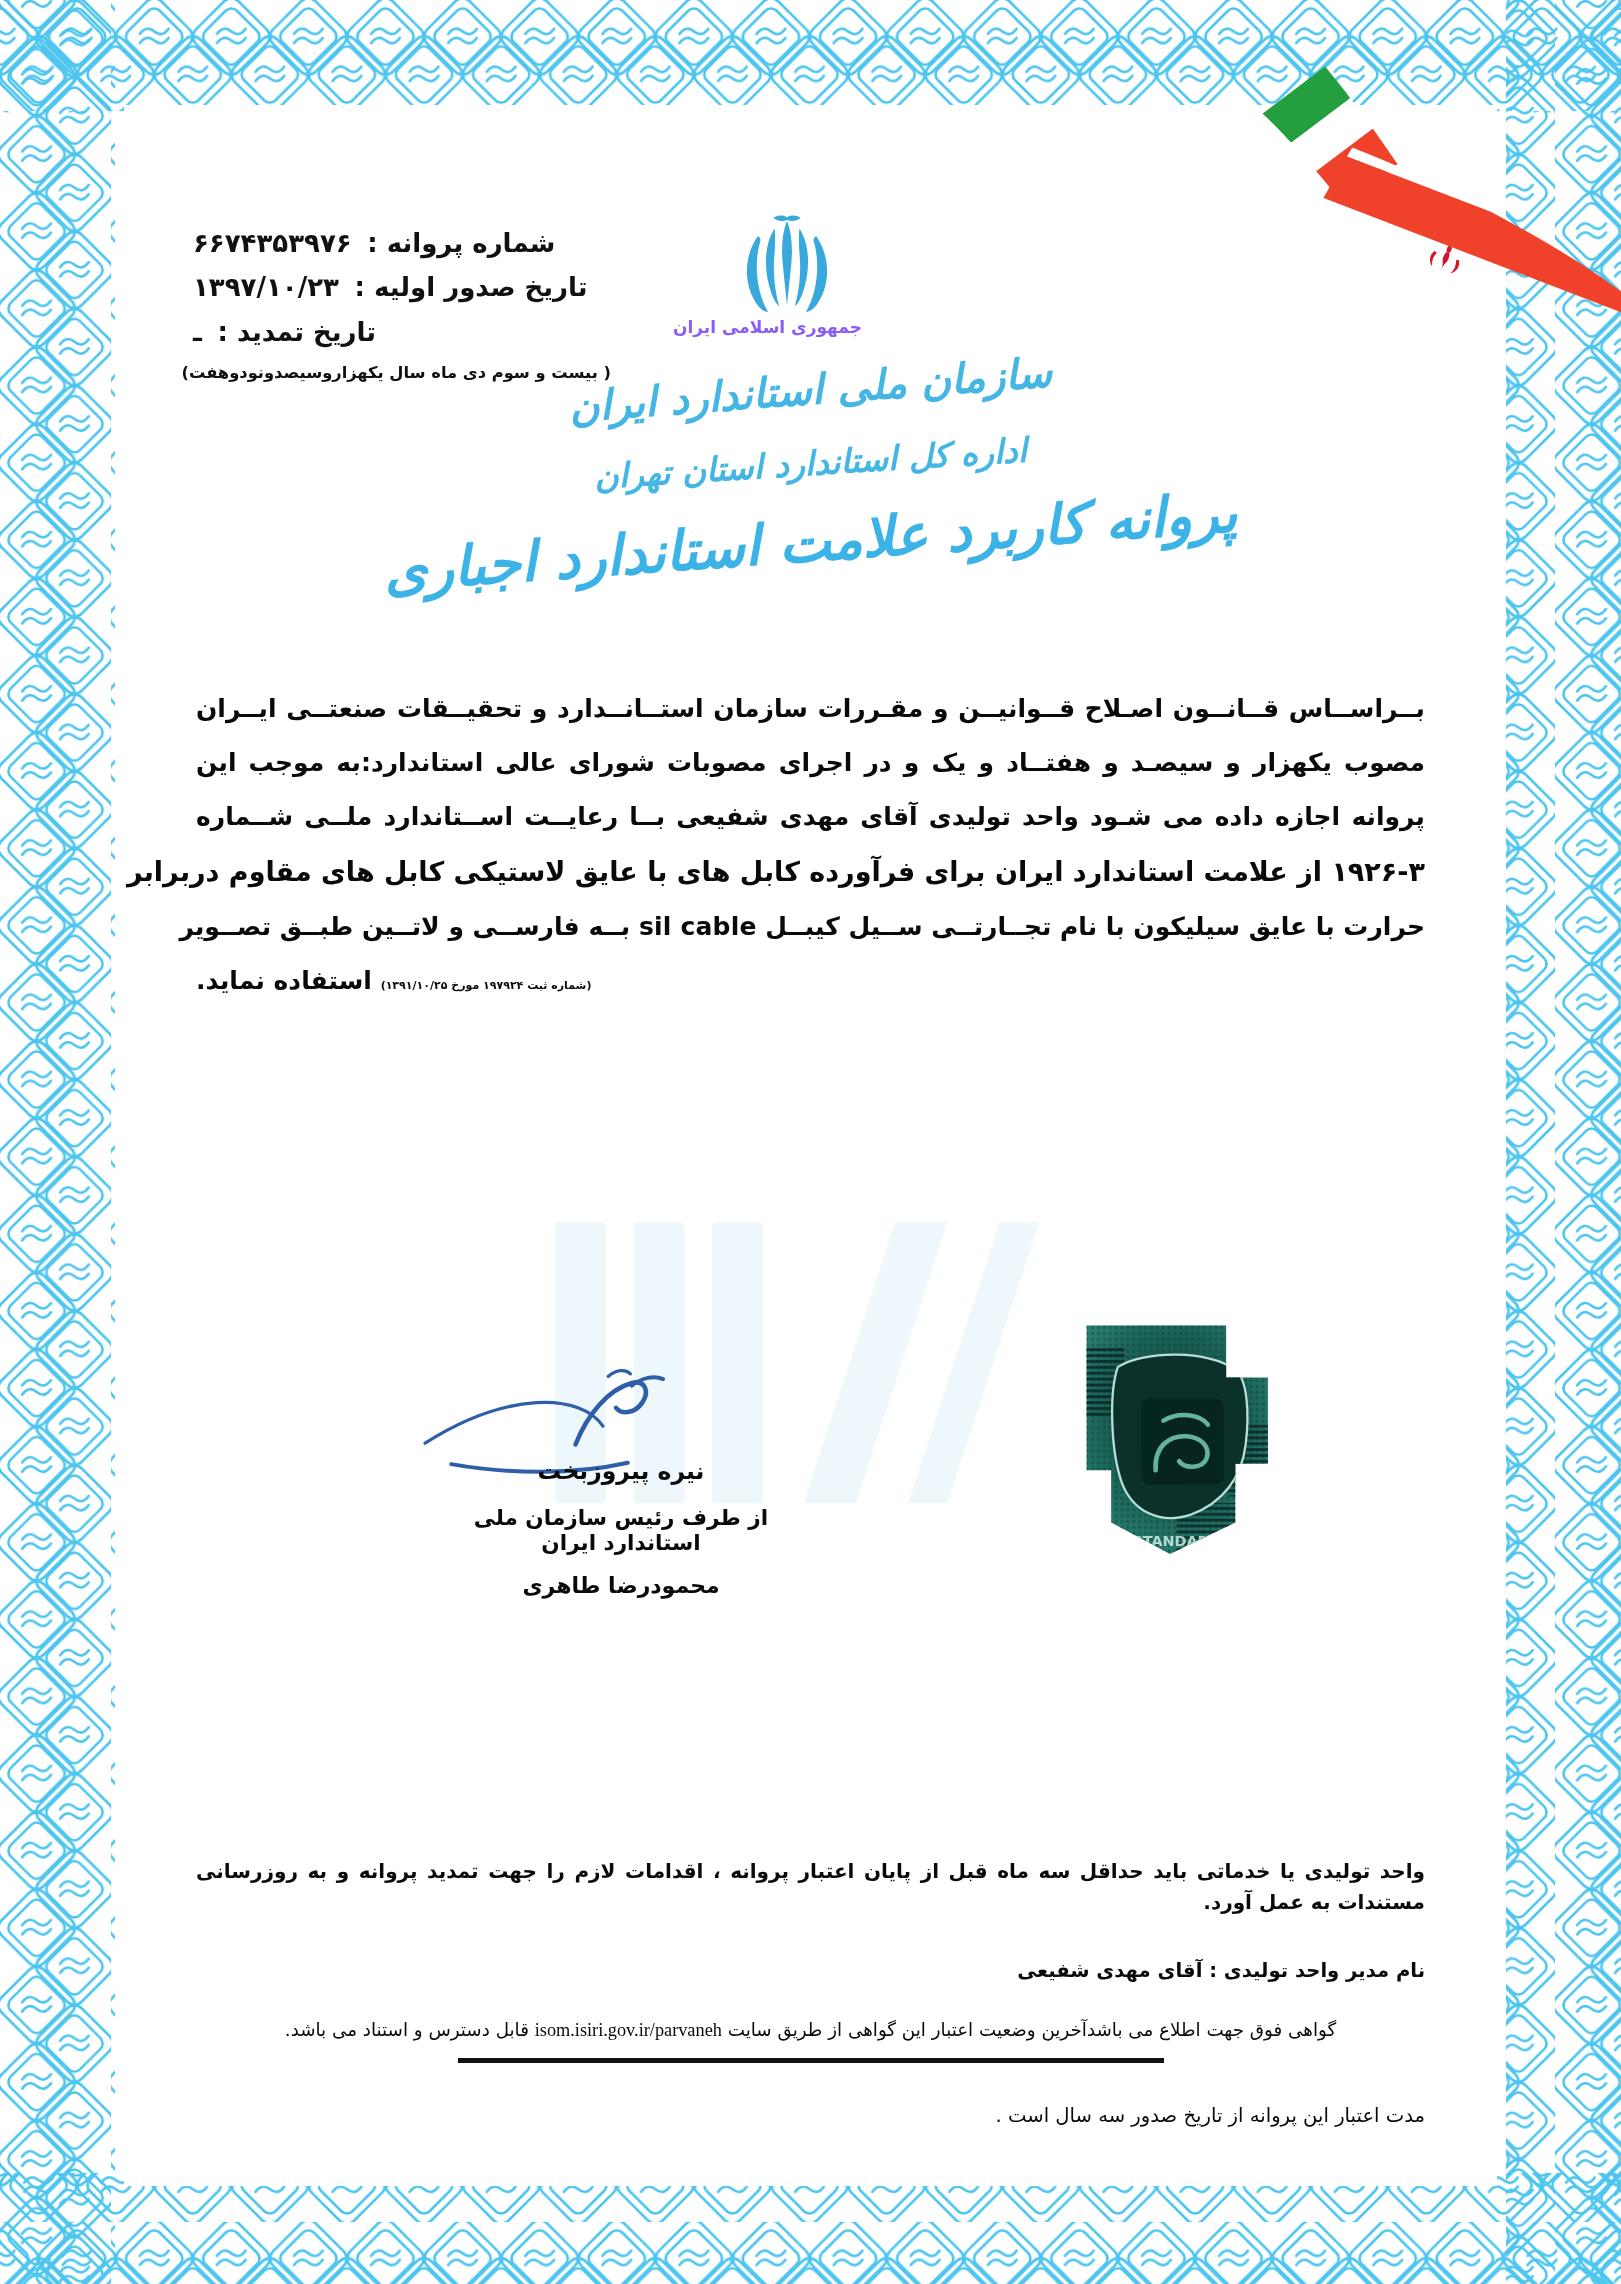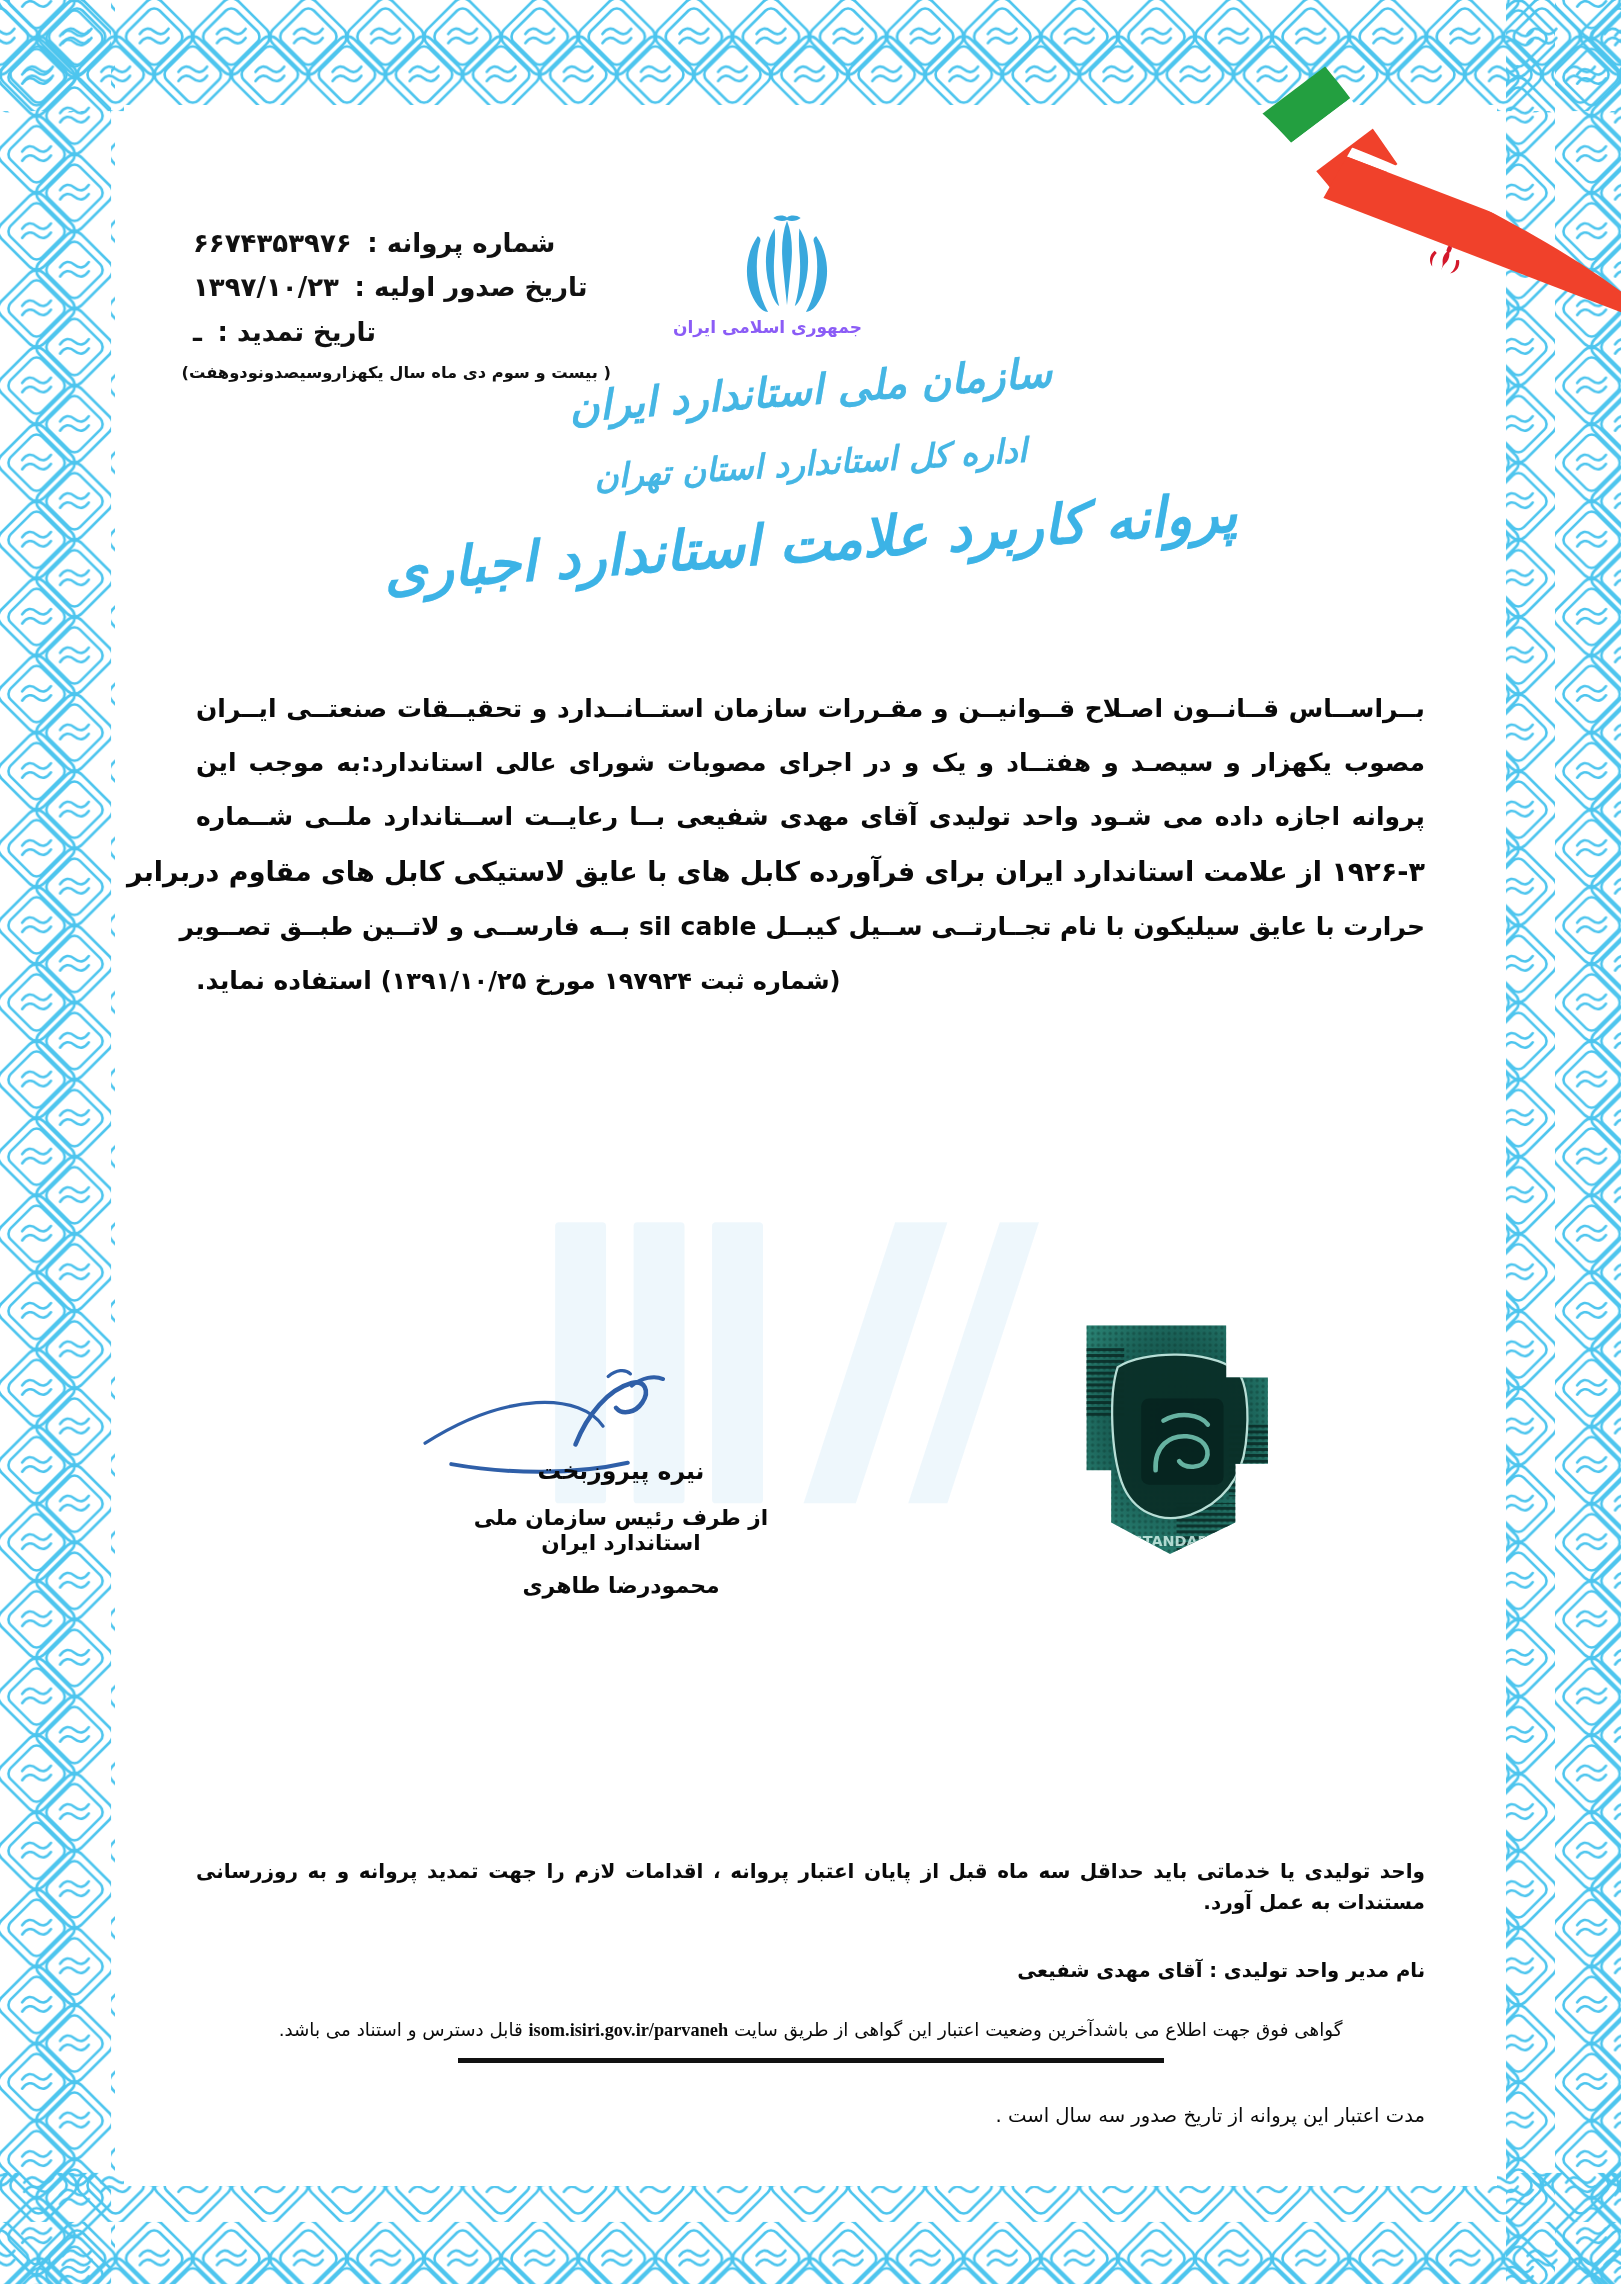--- a/index.html
+++ b/index.html
@@ -130,21 +130,21 @@
     letter-spacing:0.2px;
     text-align:justify;
     text-align-last:justify;
     white-space:nowrap;
   }
   .body-line.big{font-size:27px;}
   .body-line.last{
     text-align:left;text-align-last:left;
     margin-bottom:0;
   }
-  .reg-note{font-size:24px;}
+  .reg-note{font-size:11px;}
 
   
   #sig-block{
     position:absolute;
     top:1457px;right:804px;
     width:392px;
     direction:rtl;text-align:center;
     color:#0a0a0a;
   }
   #sig-mark{
@@ -183,21 +183,21 @@
     margin-top:41px;
   }
   .foot-verify{
     font-size:18.3px;font-weight:400;
     text-align:center;margin-top:37px;
     white-space:nowrap;
   }
   .foot-verify .url{
     direction:ltr;display:inline-block;
     font-family:"Liberation Serif","DejaVu Serif",serif;
-    font-weight:700;
+    font-weight:400;
   }
   #foot-rule{
     margin:17px auto 0;
     width:706px;height:4.6px;background:#111;
   }
   .foot-validity{
     font-size:19.6px;font-weight:400;
     text-align:right;margin-top:41px;
   }
 </style>

